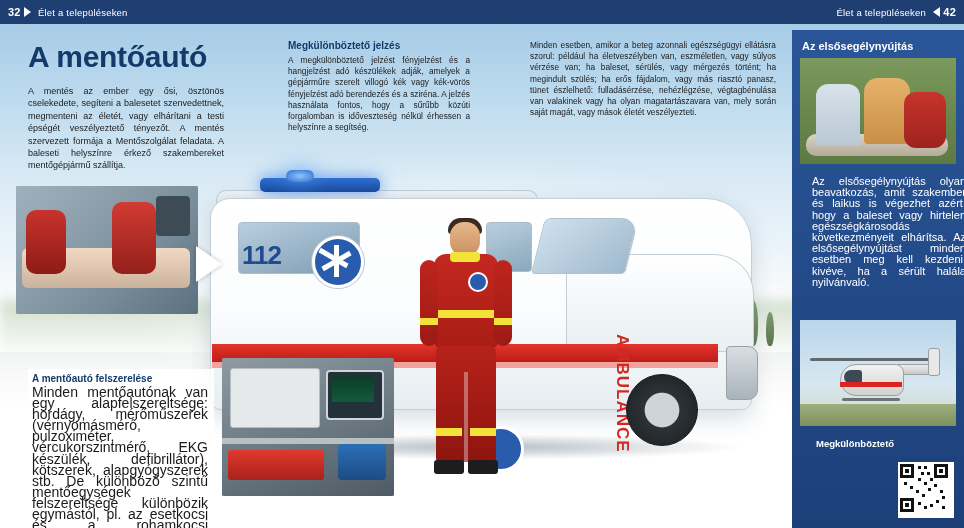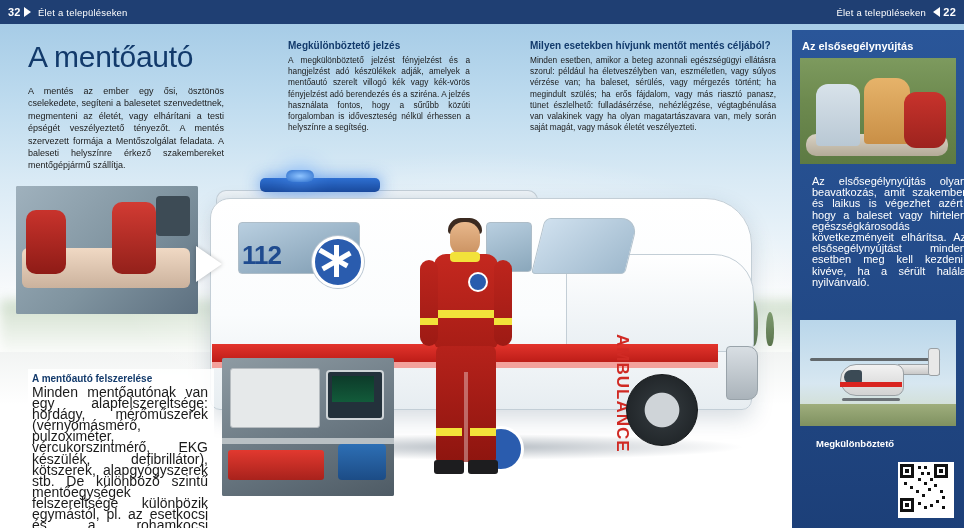--- a/index.html
+++ b/index.html
@@ -94,21 +94,21 @@
     position: absolute; right: 38px; top: 7px;
     font-size: 9.5px;
   }
 
   
   .main-title {
     position: absolute;
     left: 28px; top: 40px;
     font-size: 30px;
     color: #123a6b;
-    font-weight: normal;
+    font-weight: bold;
     letter-spacing: -0.3px;
   }
   .lead {
     position: absolute;
     left: 28px; top: 85px;
     width: 196px;
     font-size: 9px;
     line-height: 12.4px;
     color: #1a1a1a;
     text-align: justify;
@@ -630,33 +630,32 @@
   <div class="tree" style="left:748px; top:300px; width:10px; height:46px;"></div>
   <div class="tree" style="left:766px; top:312px; width:8px; height:34px;"></div>
   <div class="glow"></div>
 
   <div class="header">
     <span class="pg-left">32</span>
     <span class="arrow-left"></span>
     <span class="title-left">Élet a településeken</span>
     <span class="title-right">Élet a településeken</span>
     <span class="arrow-right"></span>
-    <span class="pg-right">22</span>
+    <span class="pg-right">42</span>
   </div>
 
   <div class="main-title">A mentőautó</div>
   <div class="lead">A mentés az ember egy ősi, ösztönös cselekedete, segíteni a balesetet szenvedettnek, megmenteni az életét, vagy elhárítani a testi épségét veszélyeztető tényezőt. A mentés szervezett formája a Mentőszolgálat feladata. A baleseti helyszínre érkező szakembereket mentőgépjármű szállítja.</div>
 
   <div class="col-box" id="col-megkulonbozteto">
     <h3>Megkülönböztető jelzés</h3>
-    <p>A megkülönböztető jelzést fényjelzést és a hangjelzést adó készülékek adják, amelyek a mentőautó szerelt villogó kék vagy kék-vörös fényjelzést adó berendezés és a sziréna. A jelzés használata fontos, hogy a sűrűbb közúti forgalomban is időveszteség nélkül érhessen a helyszínre a segítség.</p>
+    <p>A megkülönböztető jelzést fényjelzést és a hangjelzést adó készülékek adják, amelyek a gépjárműre szerelt villogó kék vagy kék-vörös fényjelzést adó berendezés és a sziréna. A jelzés használata fontos, hogy a sűrűbb közúti forgalomban is időveszteség nélkül érhessen a helyszínre a segítség.</p>
   </div>
 
   <div class="col-box" id="col-esetekben">
-    <h3>Milyen esetekben hívjunk mentőt mentés céljából?</h3>
     <p>Minden esetben, amikor a beteg azonnali egészségügyi ellátásra szorul: például ha életveszélyben van, eszméletlen, vagy súlyos vérzése van; ha baleset, sérülés, vagy mérgezés történt; ha megindult szülés; ha erős fájdalom, vagy más riasztó panasz, tünet észlelhető: fulladásérzése, nehézlégzése, végtagbénulása van valakinek vagy ha olyan magatartászavara van, mely során saját magát, vagy mások életét veszélyezteti.</p>
   </div>
 
   <div class="amb">
     <div class="shadow"></div>
     <div class="amb-roof"></div>
     <div class="light-bar"></div>
     <div class="light-bump"></div>
     <div class="amb-body"></div>
     <div class="amb-hood"></div>

